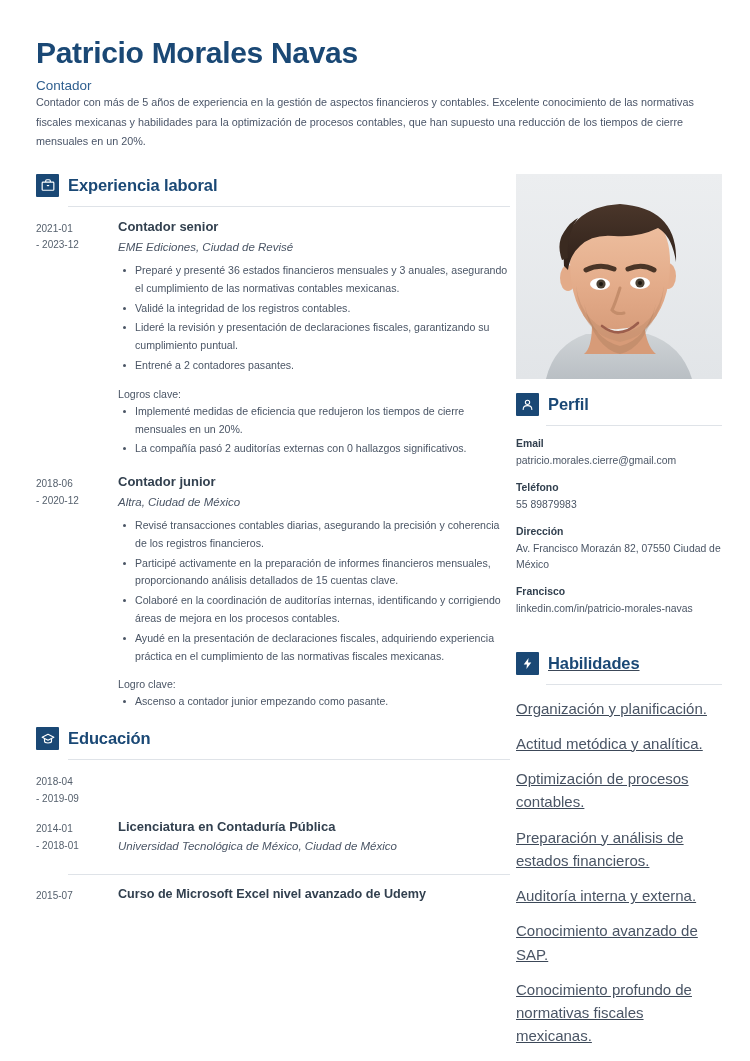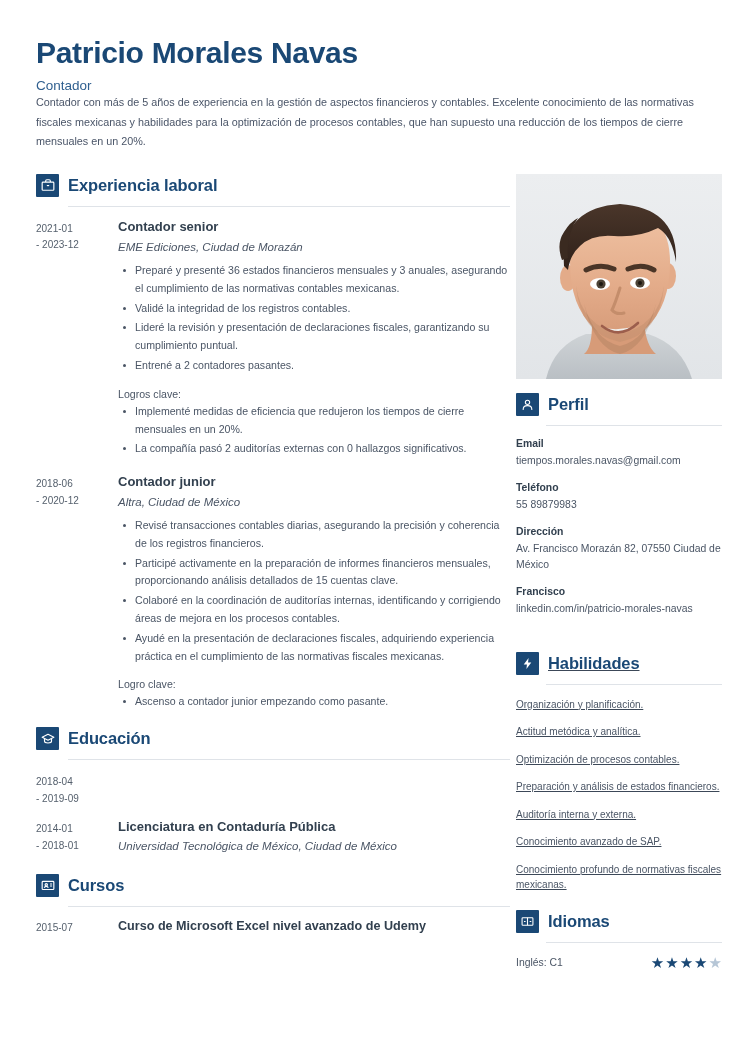--- a/index.html
+++ b/index.html
@@ -199,21 +199,21 @@
   }
 
   .field-value {
     font-size: 10.4px;
     color: #4a5565;
     line-height: 1.55;
     word-break: break-word;
   }
 
   .skill-item {
-    font-size: 10px;
+    font-size: 15px;
     color: #4a5565;
     line-height: 1.55;
     margin-bottom: 12px;
   }
 
   .lang-row {
     display: flex;
     align-items: center;
     justify-content: space-between;
   }
@@ -255,21 +255,21 @@
         </div>
         <div class="sec-rule"></div>
 
         <div class="entry exp-entry">
           <div class="entry-dates">
             <div>2021-01</div>
             <div>- 2023-12</div>
           </div>
           <div class="entry-body">
             <div class="entry-title">Contador senior</div>
-            <div class="entry-org">EME Ediciones, Ciudad de Morazán</div>
+            <div class="entry-org">EME Ediciones, Ciudad de Revisé</div>
             <ul class="bullets">
               <li>Preparé y presenté 36 estados financieros mensuales y 3 anuales, asegurando el cumplimiento de las normativas contables mexicanas.</li>
               <li>Validé la integridad de los registros contables.</li>
               <li>Lideré la revisión y presentación de declaraciones fiscales, garantizando su cumplimiento puntual.</li>
               <li>Entrené a 2 contadores pasantes.</li>
             </ul>
             <div class="sub-label">Logros clave:</div>
             <ul class="bullets">
               <li>Implementé medidas de eficiencia que redujeron los tiempos de cierre mensuales en un 20%.</li>
               <li>La compañía pasó 2 auditorías externas con 0 hallazgos significativos.</li>
@@ -326,31 +326,20 @@
             <div>- 2018-01</div>
           </div>
           <div class="entry-body">
             <div class="entry-title">Licenciatura en Contaduría Pública</div>
             <div class="entry-org">Universidad Tecnológica de México, Ciudad de México</div>
           </div>
         </div>
       </div>
 
       <div class="section" style="margin-top:20px;">
-        <div class="section-head">
-          <span class="sec-icon">
-            <svg width="14" height="14" viewBox="0 0 24 24" fill="none" stroke="#ffffff" stroke-width="2" stroke-linejoin="round">
-              <rect x="2" y="4" width="20" height="14" rx="1.5"></rect>
-              <circle cx="9" cy="10" r="2"></circle>
-              <path d="M5.5 15c.6-1.6 2-2.4 3.5-2.4s2.9.8 3.5 2.4"></path>
-              <path d="M15.5 8.5h3.5M15.5 12h3.5"></path>
-            </svg>
-          </span>
-          <span class="sec-title">Cursos</span>
-        </div>
         <div class="sec-rule"></div>
 
         <div class="course-entry">
           <div class="entry-dates">
             <div>2015-07</div>
           </div>
           <div class="entry-body">
             <div class="course-title">Curso de Microsoft Excel nivel avanzado de Udemy</div>
           </div>
         </div>
@@ -423,21 +412,21 @@
               <circle cx="12" cy="8" r="4"></circle>
               <path d="M4 21c0-4.4 3.6-7 8-7s8 2.6 8 7"></path>
             </svg>
           </span>
           <span class="sec-title">Perfil</span>
         </div>
         <div class="sec-rule side"></div>
 
         <div class="field">
           <div class="field-label">Email</div>
-          <div class="field-value">tiempos.morales.navas@gmail.com</div>
+          <div class="field-value">patricio.morales.cierre@gmail.com</div>
         </div>
         <div class="field">
           <div class="field-label">Teléfono</div>
           <div class="field-value">55 89879983</div>
         </div>
         <div class="field">
           <div class="field-label">Dirección</div>
           <div class="field-value">Av. Francisco Morazán 82, 07550 Ciudad de México</div>
         </div>
         <div class="field">

